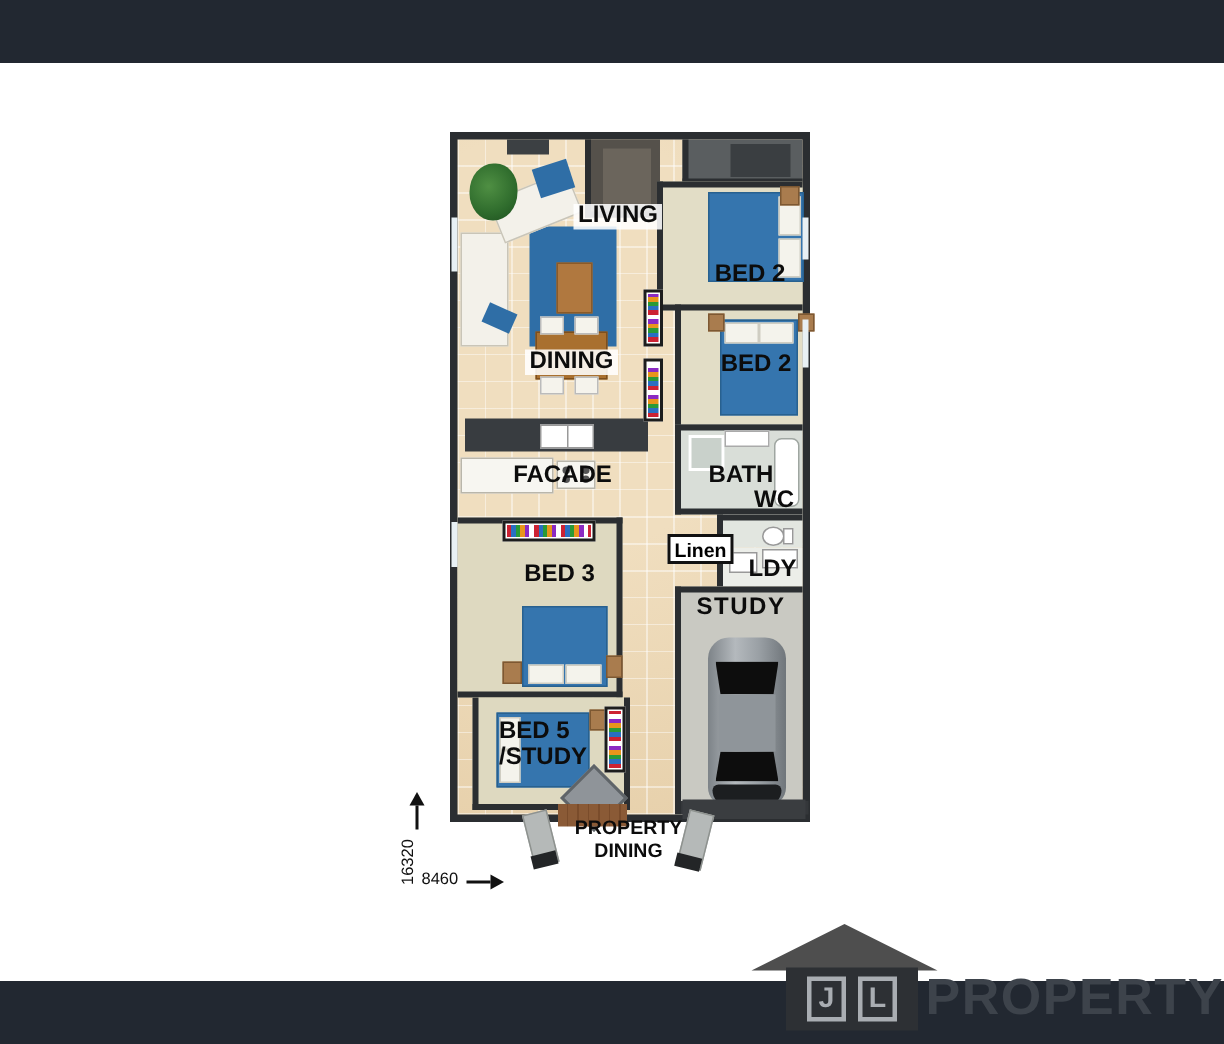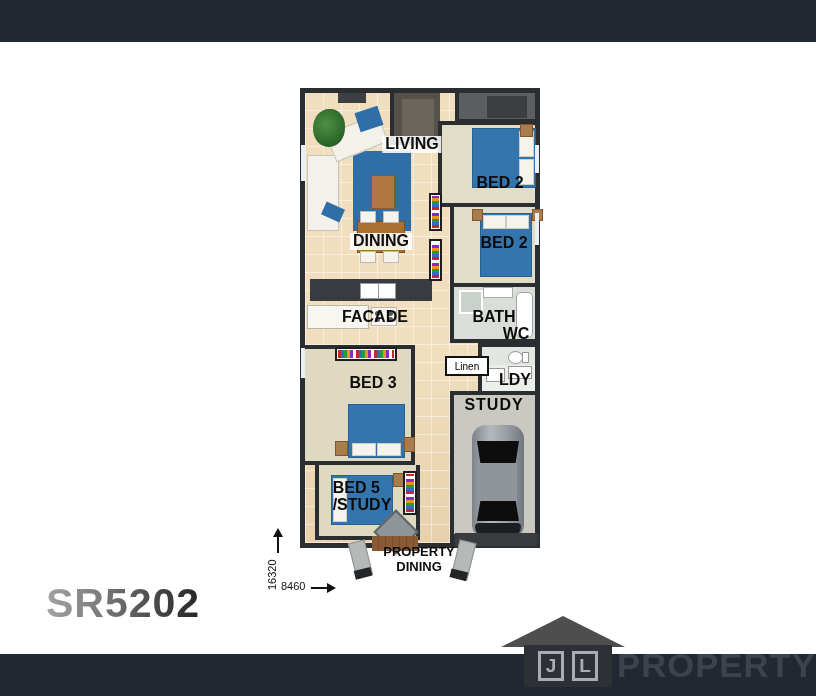--- a/index.html
+++ b/index.html
@@ -25,21 +25,21 @@
   .wallb { border:4px solid #2b2e31; }
   .carpet { background:#e2ddc6; }
   .rlabel {
     position:absolute; transform:translateX(-50%);
     font-size:16px; font-weight:600; color:#0c0c0c;
     white-space:nowrap; line-height:1.05; text-align:left; z-index:30;
   }
   .rlabel.boxed { background:rgba(255,255,255,.88); padding:0 3px; }
   .linen-box {
     position:absolute; left:140px; top:263px; width:40px; height:16px; z-index:30;
-    background:#ffffff; border:2px solid #111; font-size:10px; font-weight:400;
+    background:#ffffff; border:2px solid #111; font-size:13px; font-weight:700;
     display:flex; align-items:center; justify-content:center;
   }
   .window { position:absolute; background:#e8f0f4; z-index:5; }
   .bed { position:absolute; background:#3575ae; border:1px solid #28618f; }
   .pillow { position:absolute; background:#f4f3ec; border:1px solid #cfcdc2; }
   .side-table { position:absolute; background:#a97c4e; border:1px solid #7d5832; }
   .wardrobe {
     position:absolute; background:#ffffff; border:2px solid #1d1d1d; box-sizing:border-box;
   }
   .wardrobe .clothes-h { position:absolute; inset:1px;
@@ -232,21 +232,20 @@
   </div>
 
   <div class="tri" style="left:273px;top:528px;border-left:5px solid transparent;border-right:5px solid transparent;border-bottom:9px solid #111;"></div>
   <div class="dim-line" style="left:277px;top:537px;width:2px;height:16px;"></div>
   <div class="dim-text" style="left:266px;top:550px;writing-mode:vertical-rl;transform:rotate(180deg);height:40px;">16320</div>
 
   <div class="dim-text" style="left:281px;top:580px;">8460</div>
   <div class="dim-line" style="left:311px;top:587px;width:16px;height:2px;"></div>
   <div class="tri" style="left:327px;top:583px;border-top:5px solid transparent;border-bottom:5px solid transparent;border-left:9px solid #111;"></div>
 
-  <div id="plan-code">SR5202</div>
 
   <div id="bottom-bar" class="bar"></div>
   <div id="logo-roof"></div>
   <div id="logo-body">
     <div class="logo-letter-box">J</div>
     <div class="logo-letter-box">L</div>
   </div>
   <div id="logo-name">PROPERTY</div>
 
 </div>

